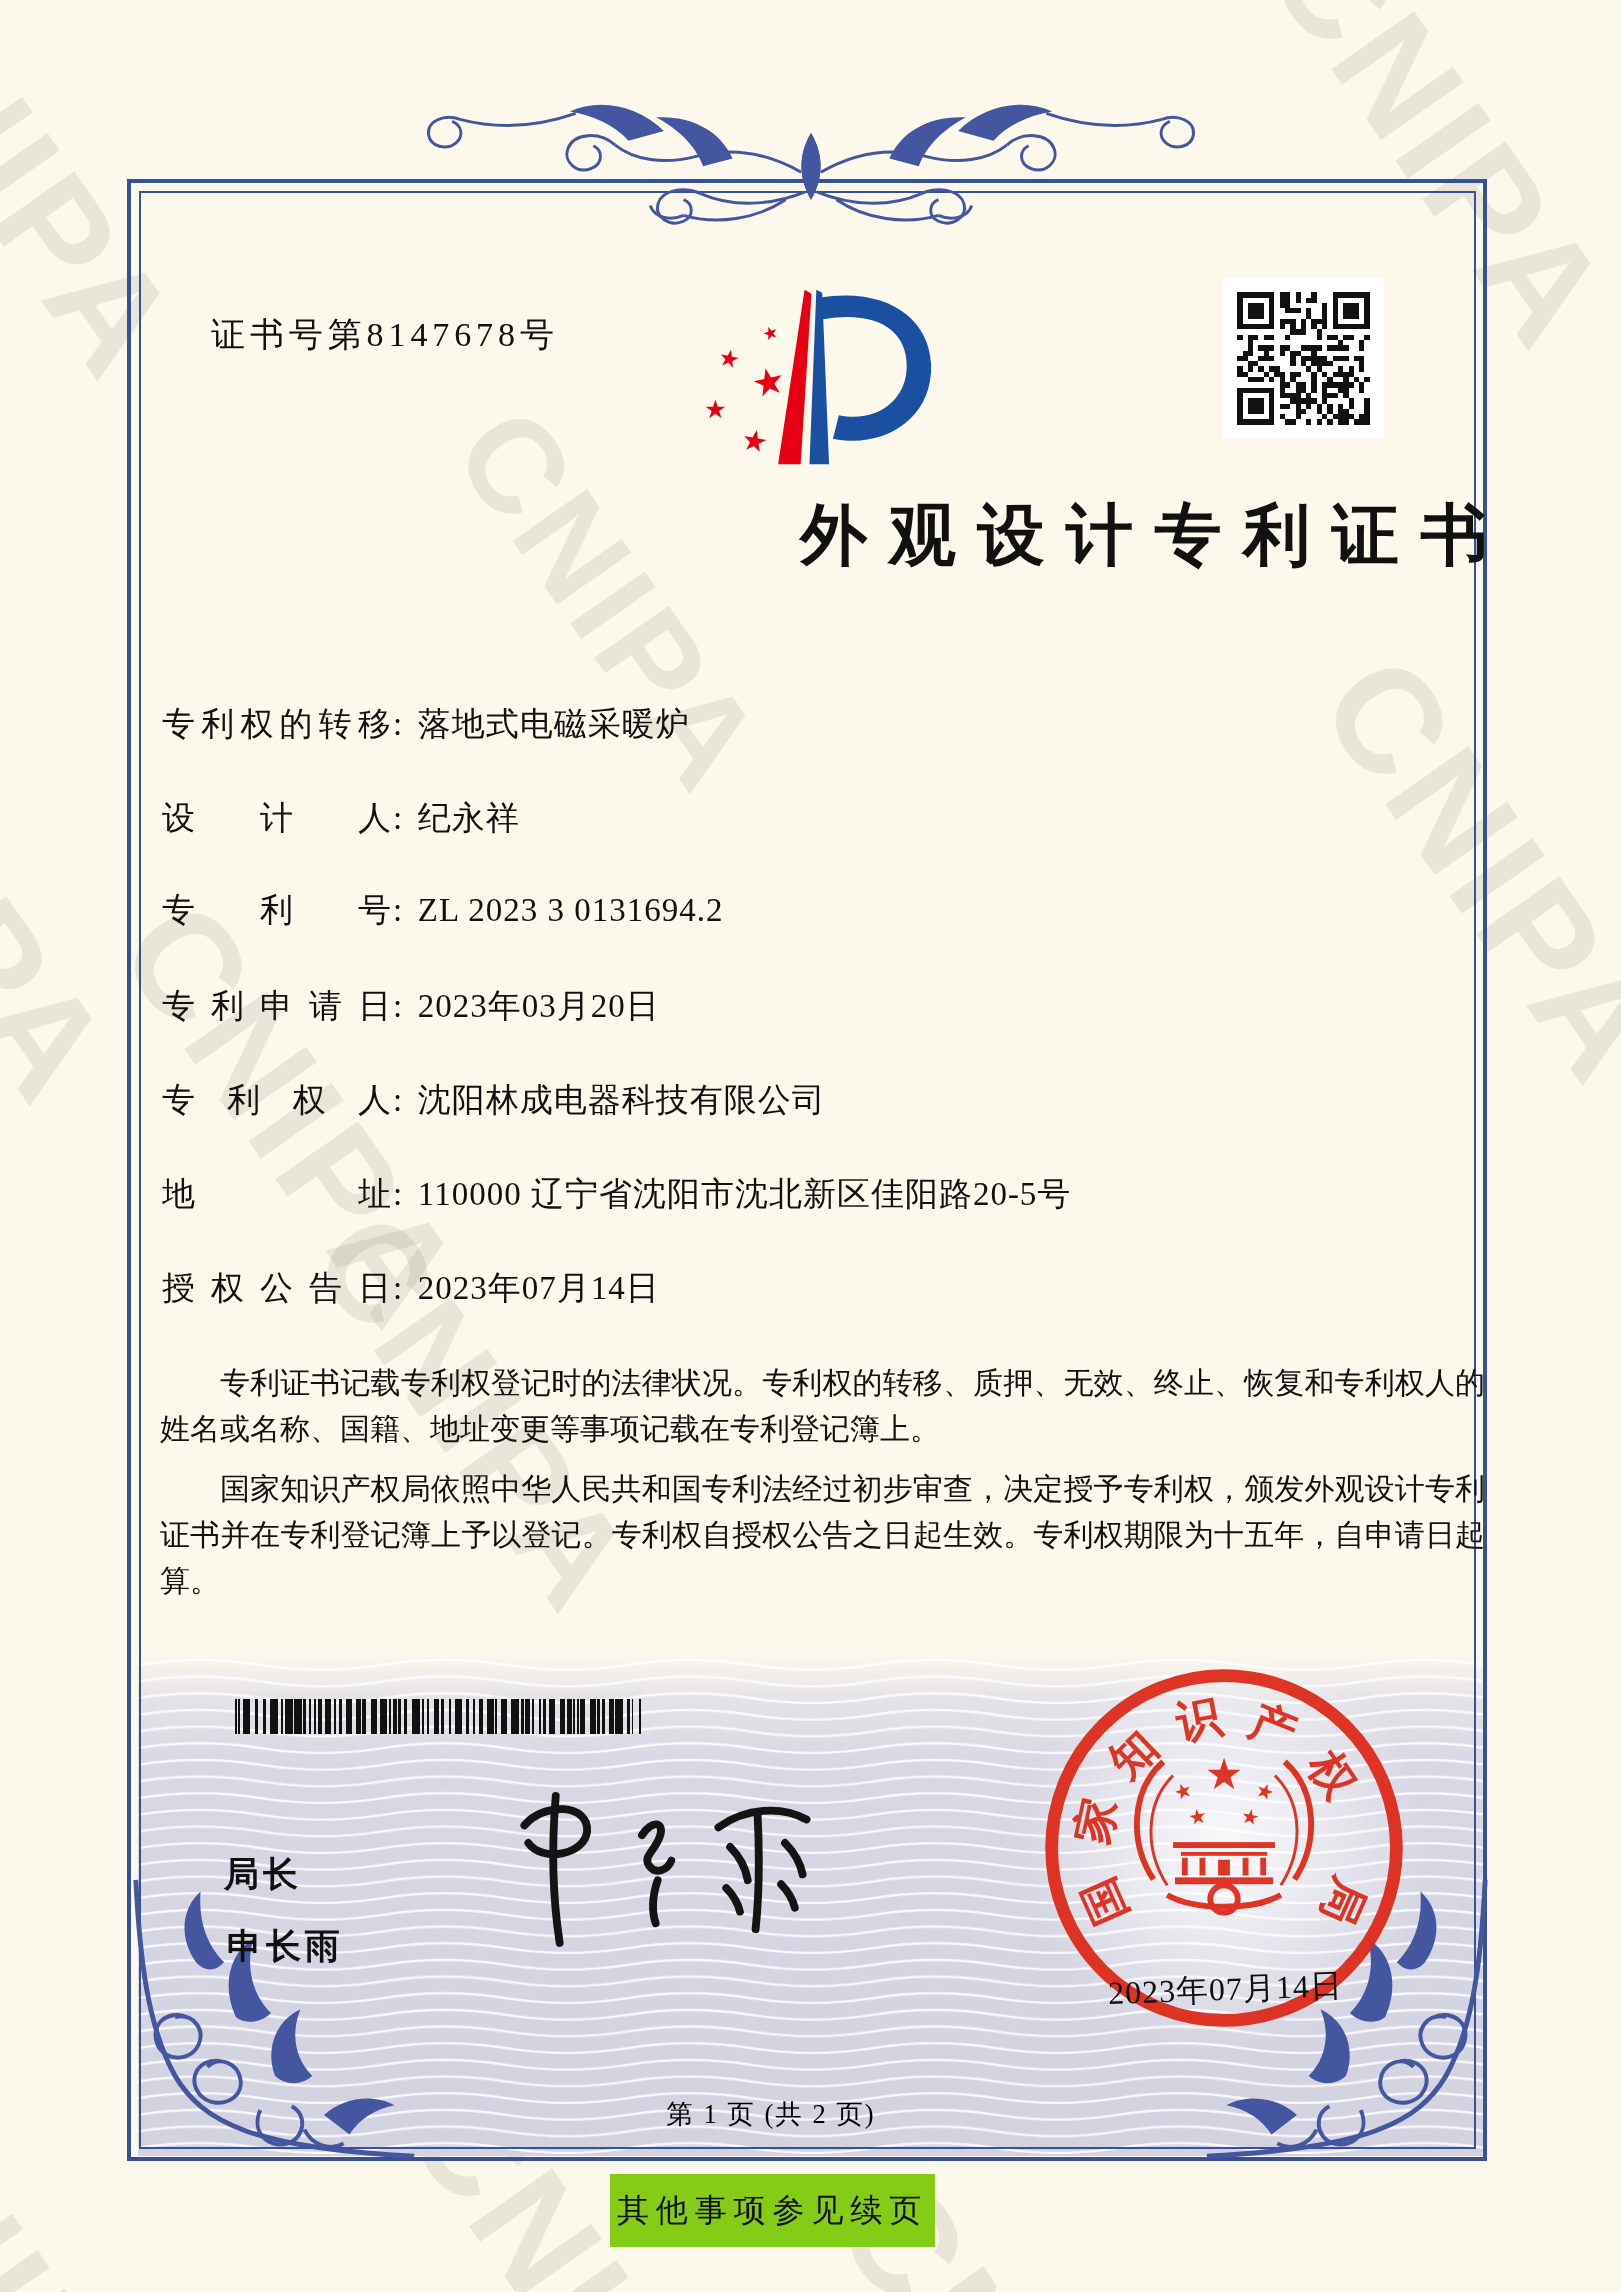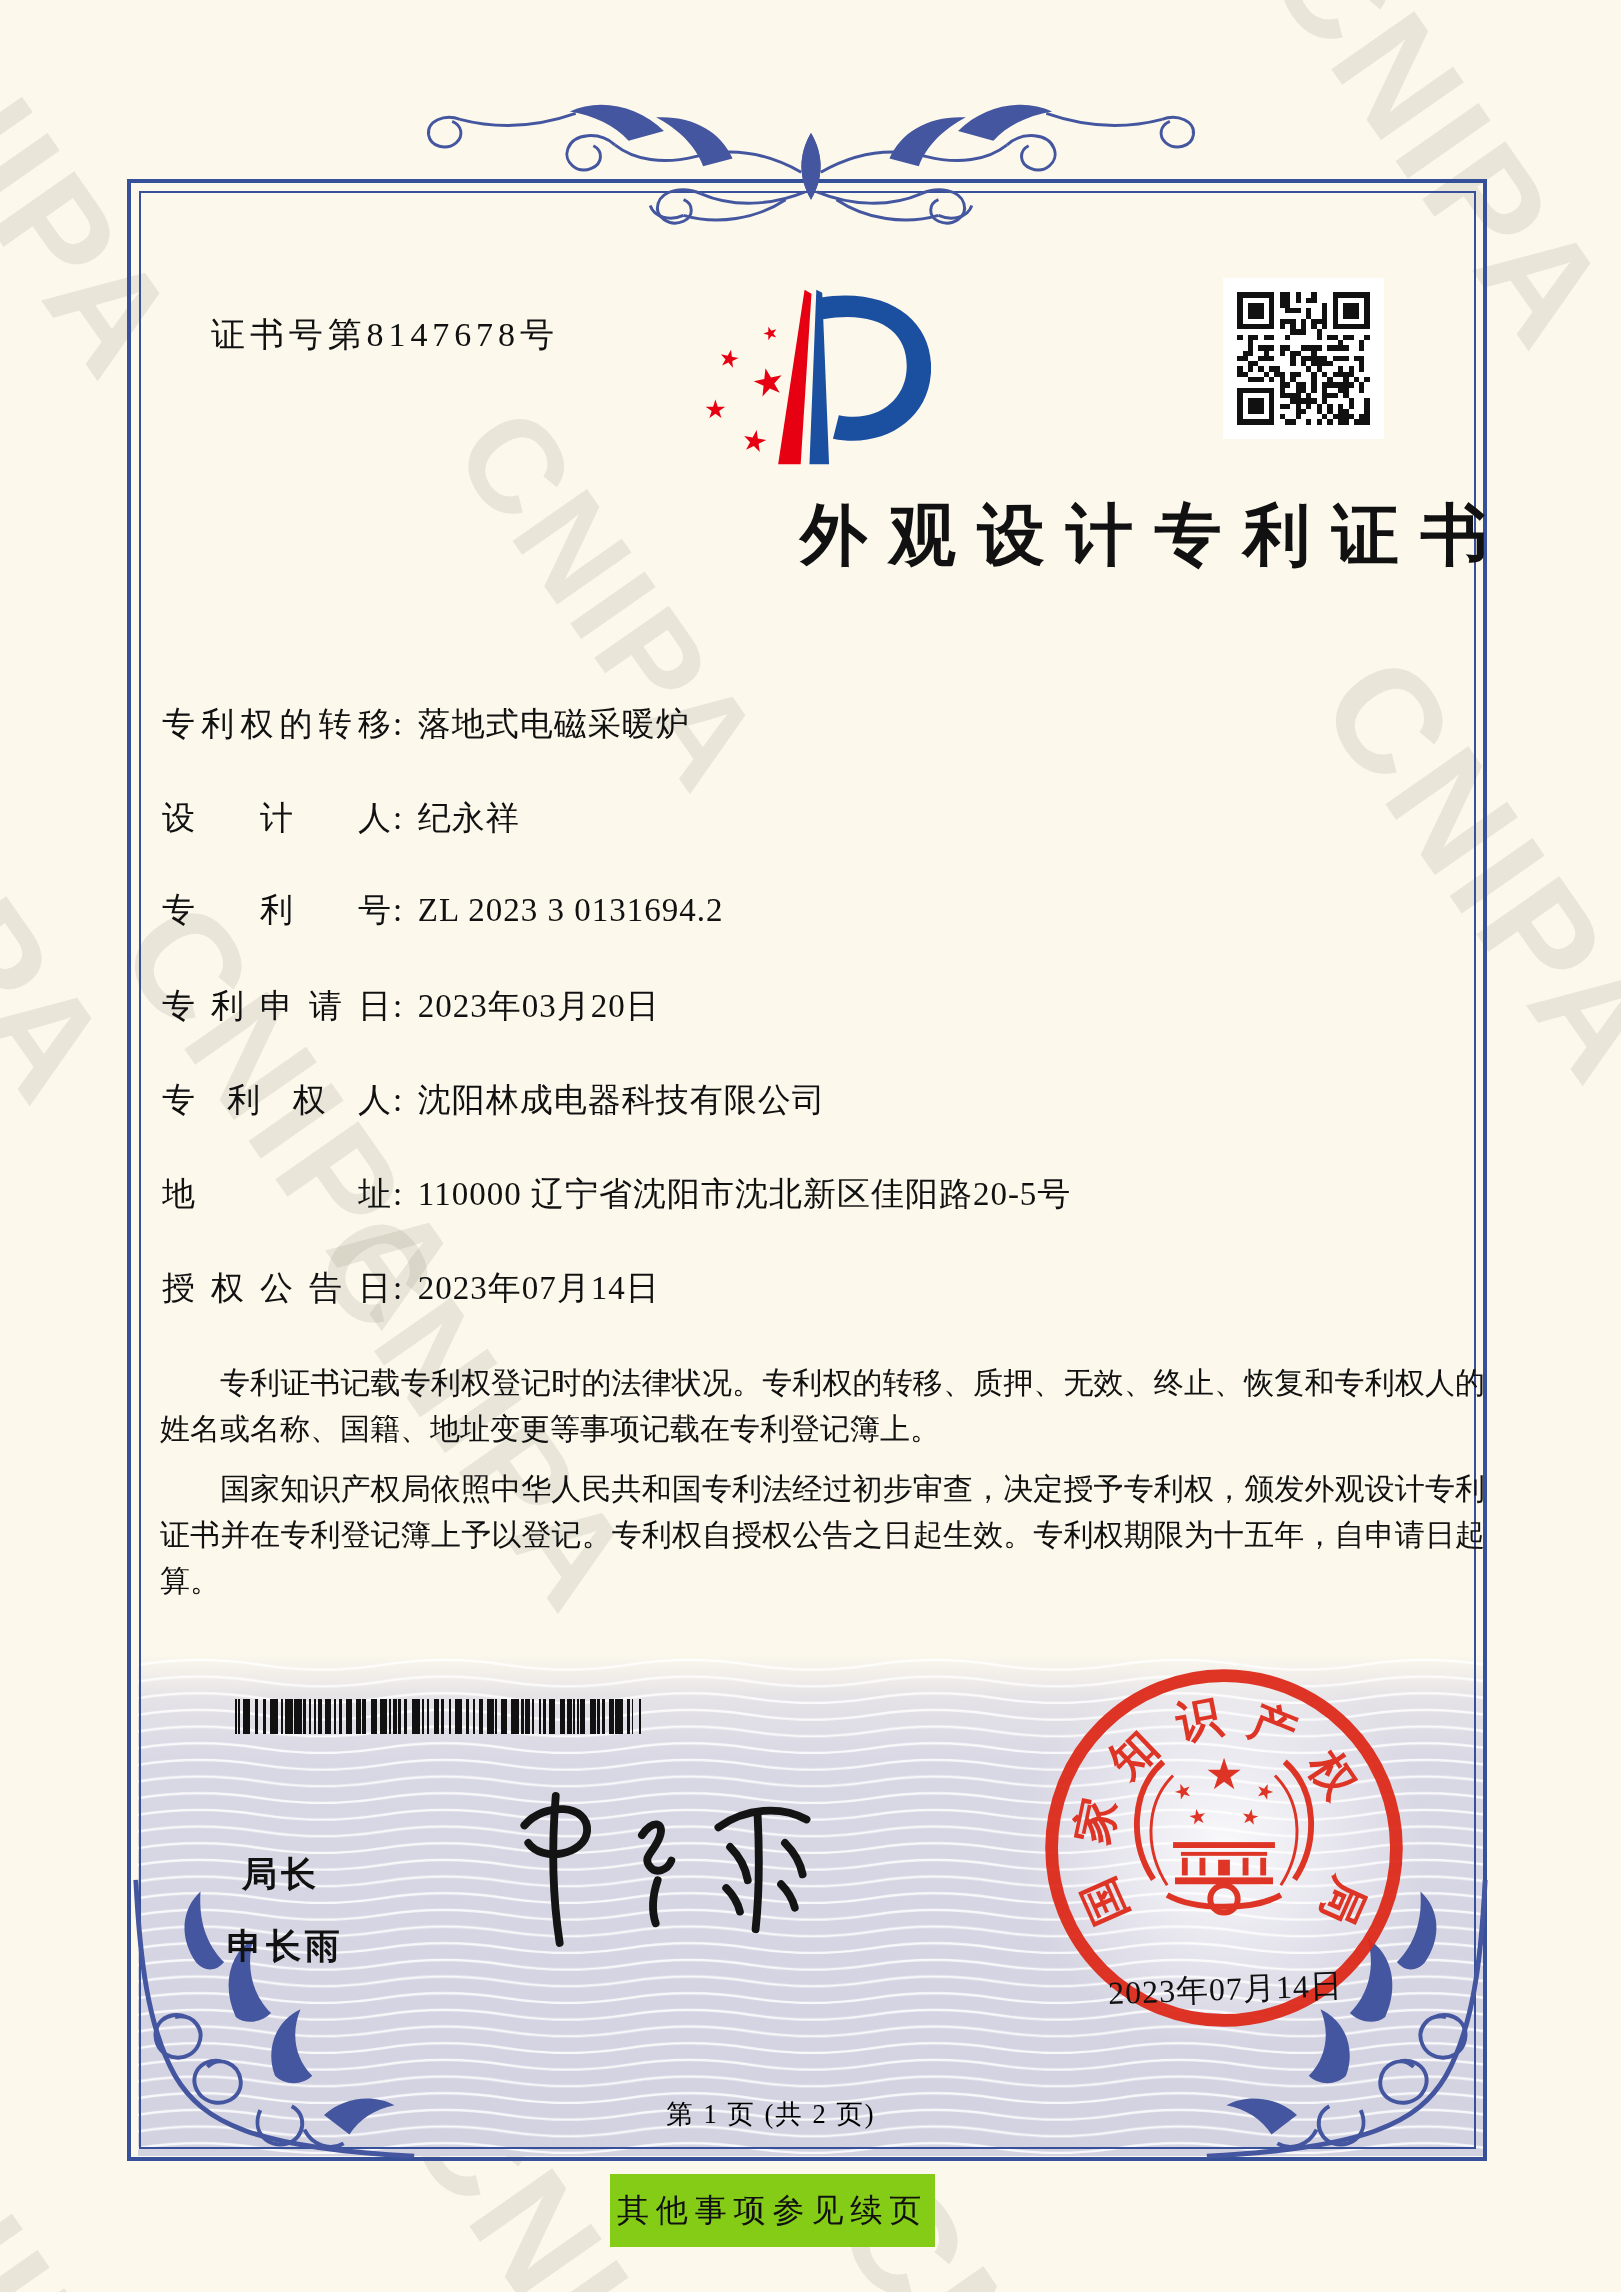--- a/index.html
+++ b/index.html
@@ -33,21 +33,21 @@
   .fvalue{letter-spacing:1px;}
   .fpair2{position:absolute;left:642px;top:0;white-space:nowrap;}
   .flabel-n{letter-spacing:2.9px;}
   
   .paras{position:absolute;left:160px;top:1360px;width:1325px;font-size:30px;line-height:46px;
       text-align:justify;z-index:4;}
   .paras p{margin:0;text-indent:2em;}
   .paras p + p{margin-top:13.7px;}
   
   .barcode{position:absolute;left:233px;top:1699px;z-index:4;}
-  .sig-title{position:absolute;left:242px;top:1851px;font-size:35px;font-weight:600;z-index:4;
+  .sig-title{position:absolute;left:224px;top:1851px;font-size:35px;font-weight:600;z-index:4;
       font-family:"Liberation Sans","DejaVu Sans",sans-serif;letter-spacing:3.9px;}
   .sig-name{position:absolute;left:227px;top:1923px;font-size:35px;font-weight:600;z-index:4;
       font-family:"Liberation Sans","DejaVu Sans",sans-serif;letter-spacing:3.9px;}
   .signature{position:absolute;left:495px;top:1784px;z-index:4;}
   .seal{position:absolute;left:1032px;top:1656px;z-index:5;opacity:.95;}
   .seal-date{position:absolute;left:1059px;top:1968px;width:333px;text-align:center;font-size:32px;
       letter-spacing:1px;color:#101010;transform:rotate(-2deg);z-index:6;}
   .pagenum{position:absolute;left:88px;top:2096px;width:1366px;text-align:center;font-size:26.5px;
       letter-spacing:2px;color:#000000;z-index:4;}
   .noteb{position:absolute;left:610px;top:2174px;width:325px;height:73px;background:#84cc16;z-index:4;}

